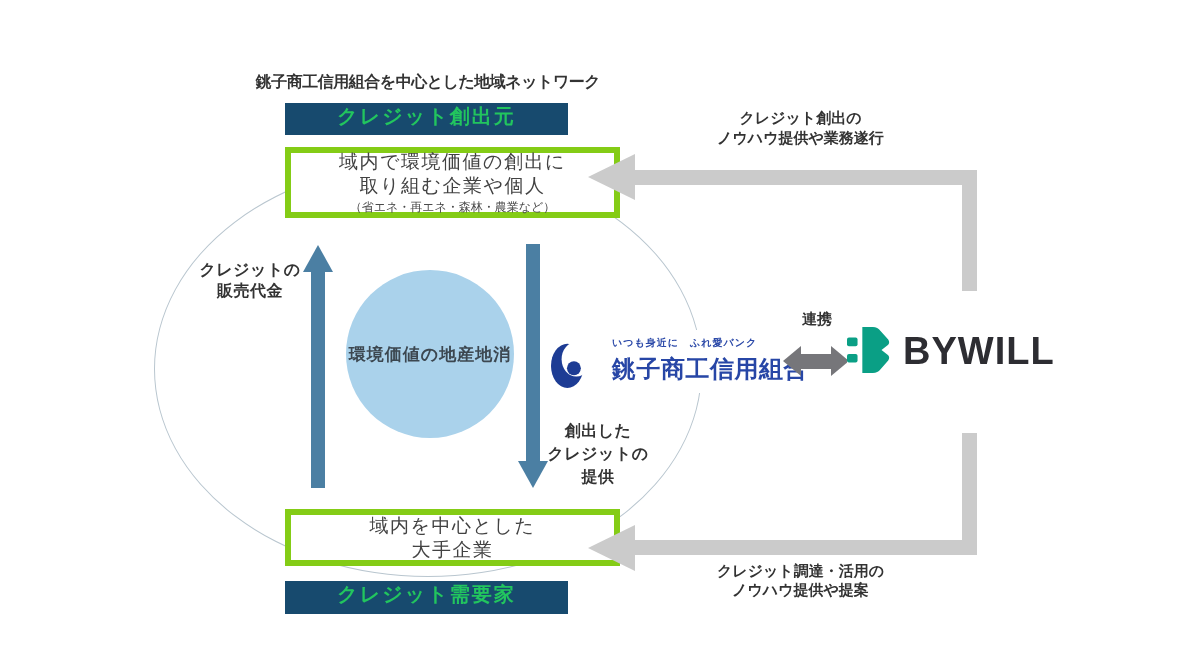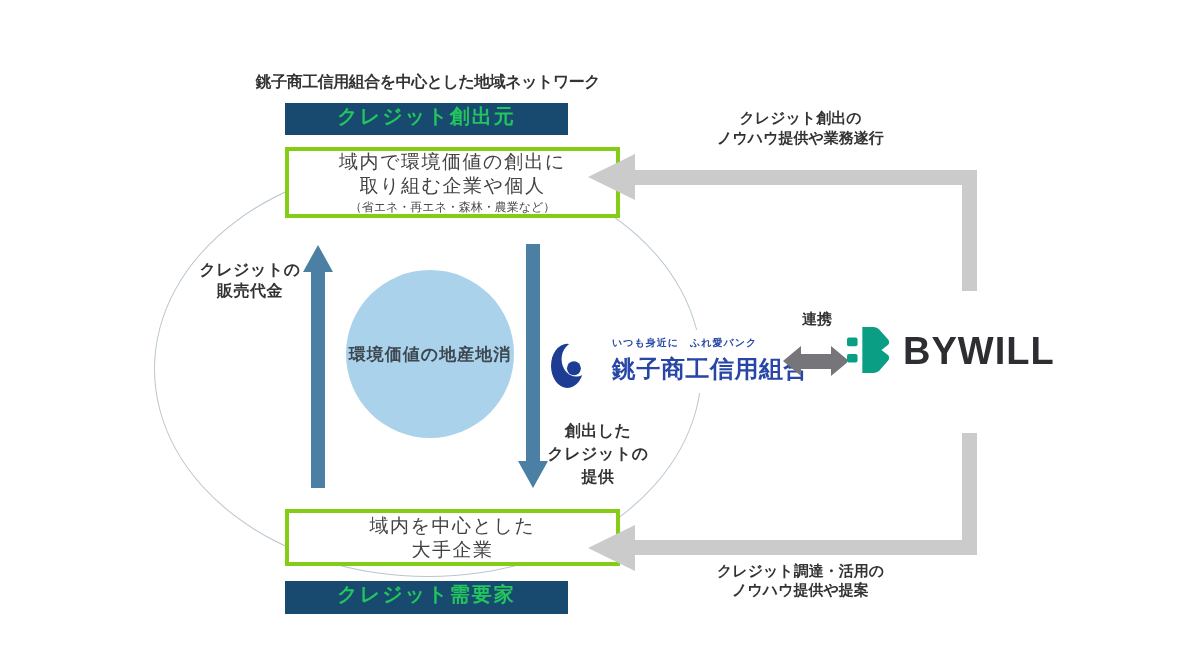--- a/index.html
+++ b/index.html
@@ -15,21 +15,21 @@
   
   .net-title{left:245px;top:72px;width:366px;text-align:center;font-size:16px;font-weight:bold;color:#333;letter-spacing:-0.5px;}
 
   
   .banner{left:285px;width:283px;background:#174a6e;color:#22c55e;display:flex;justify-content:center;
           font-size:20px;font-weight:bold;letter-spacing:2px;}
   .banner-top{top:103px;height:32px;}
   .banner-bottom{top:581px;height:33px;}
 
   
-  .wbox{left:285px;width:335px;background:#fff;border:4px solid #84cc16;display:flex;flex-direction:column;
+  .wbox{left:285px;width:335px;background:#fff;border:6px solid #84cc16;display:flex;flex-direction:column;
         align-items:center;justify-content:center;color:#424242;box-sizing:border-box;}
   .box-top{top:147px;height:71px;}
   .box-bottom{top:509px;height:57px;}
   .wbox .l{font-size:19px;letter-spacing:1.5px;line-height:24px;white-space:nowrap;}
   .wbox .note{font-size:12px;letter-spacing:0;margin-top:1px;color:#4a4a4a;white-space:nowrap;}
 
   
   .side-label{font-weight:bold;font-size:16px;text-align:center;color:#333;letter-spacing:0.5px;}
   .label-left{left:178px;top:259px;width:144px;line-height:21px;}
   .label-right{left:538px;top:421px;width:120px;line-height:23px;font-family:Liberation Mono, monospace;}

